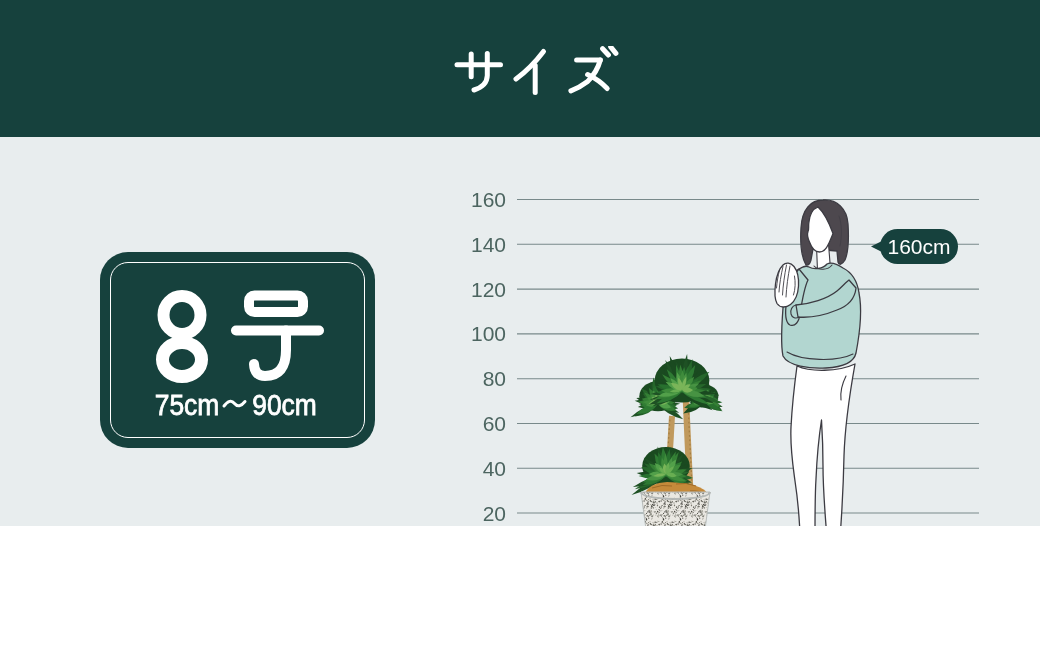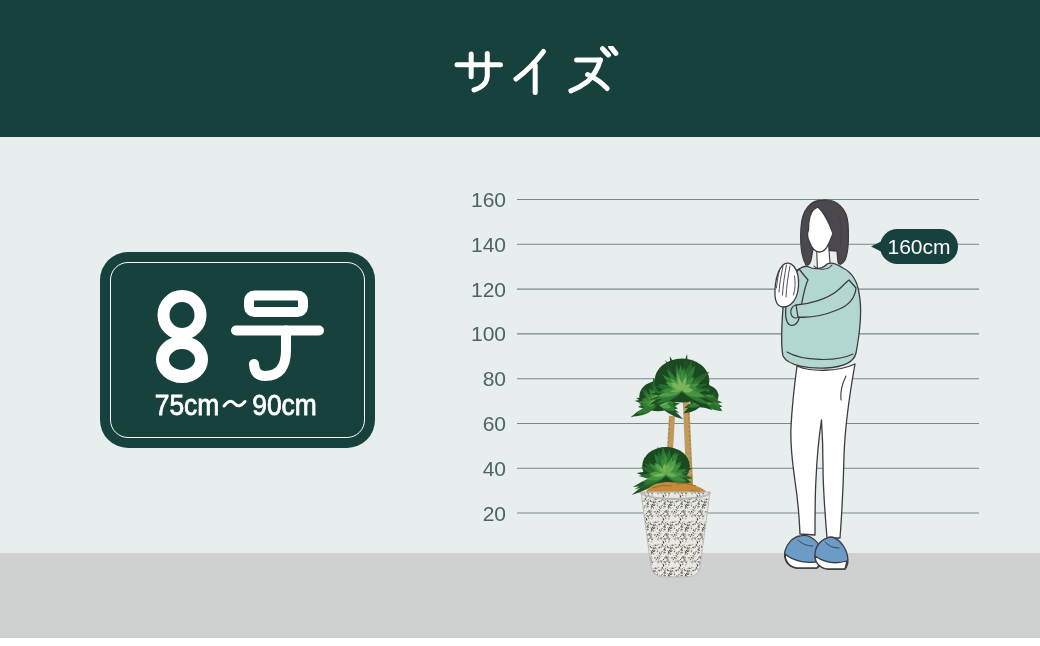--- a/index.html
+++ b/index.html
@@ -1,16 +1,16 @@
 <!DOCTYPE html>
 <html><head>
 <meta charset="utf-8">
 <style>
   html,body{margin:0;padding:0}
-  #page{position:relative;width:1040px;height:638px;background:#e8edee;overflow:hidden;
+  #page{position:relative;width:1040px;height:526px;background:#e8edee;overflow:hidden;
         font-family:"Liberation Sans",sans-serif}
   .abs{position:absolute}
 </style>
 </head>
 <body>
 <div id="page">
 
   <div class="abs" style="left:0;top:553px;width:1040px;height:93px;background:#cfd1d0"></div>
 
   <div class="abs" style="left:0;top:0;width:1040px;height:137px;background:#16413d"></div>

